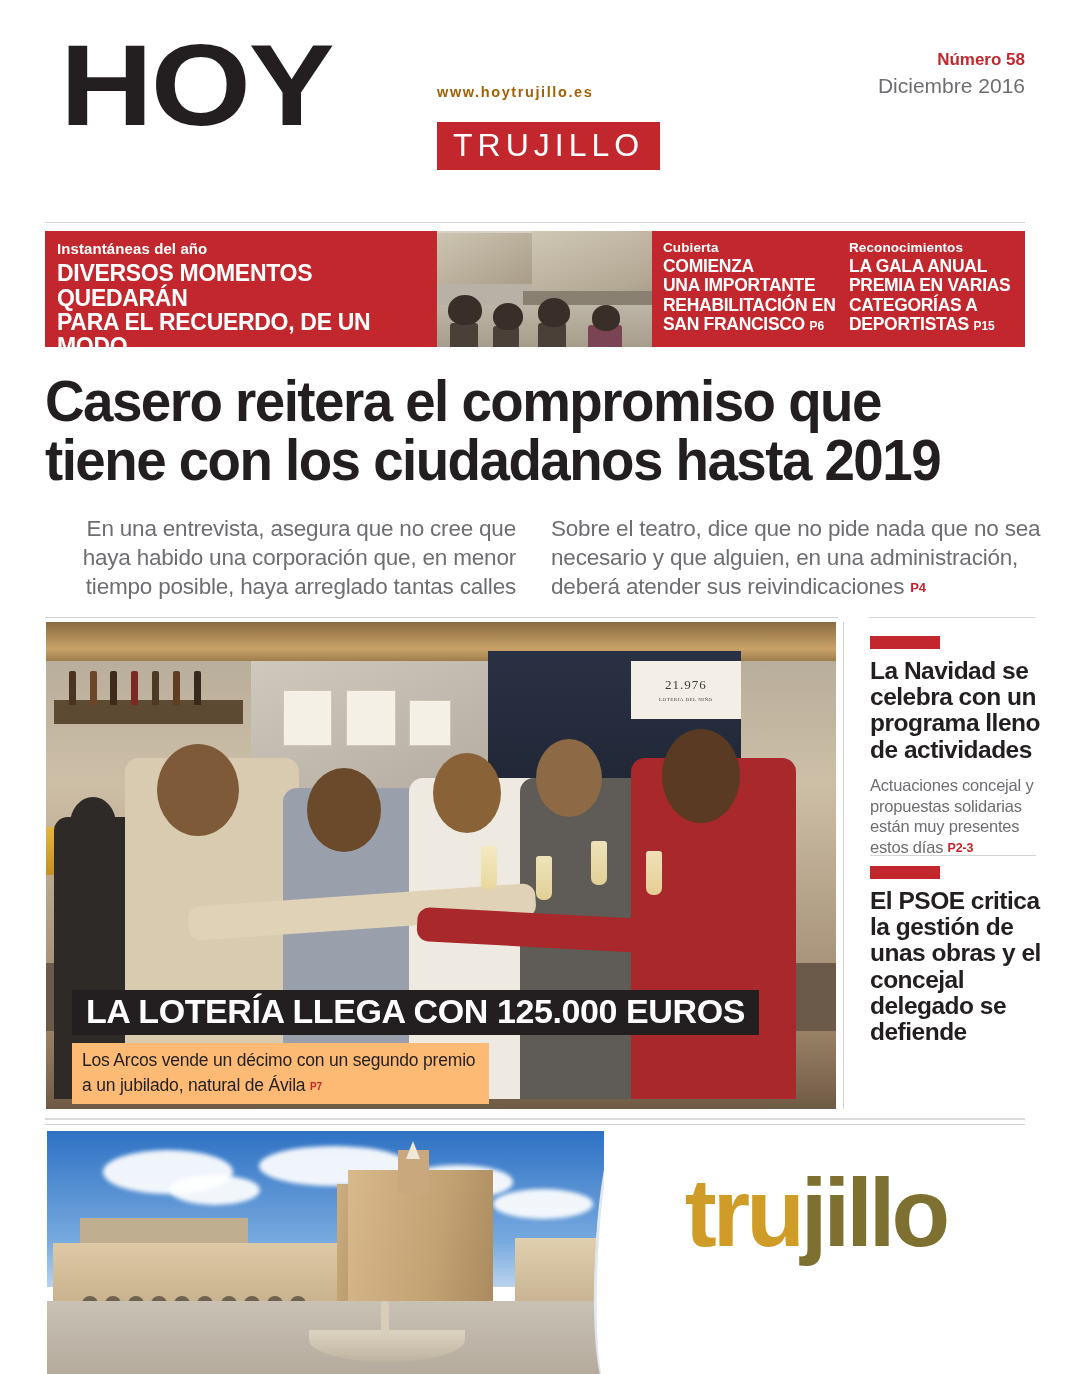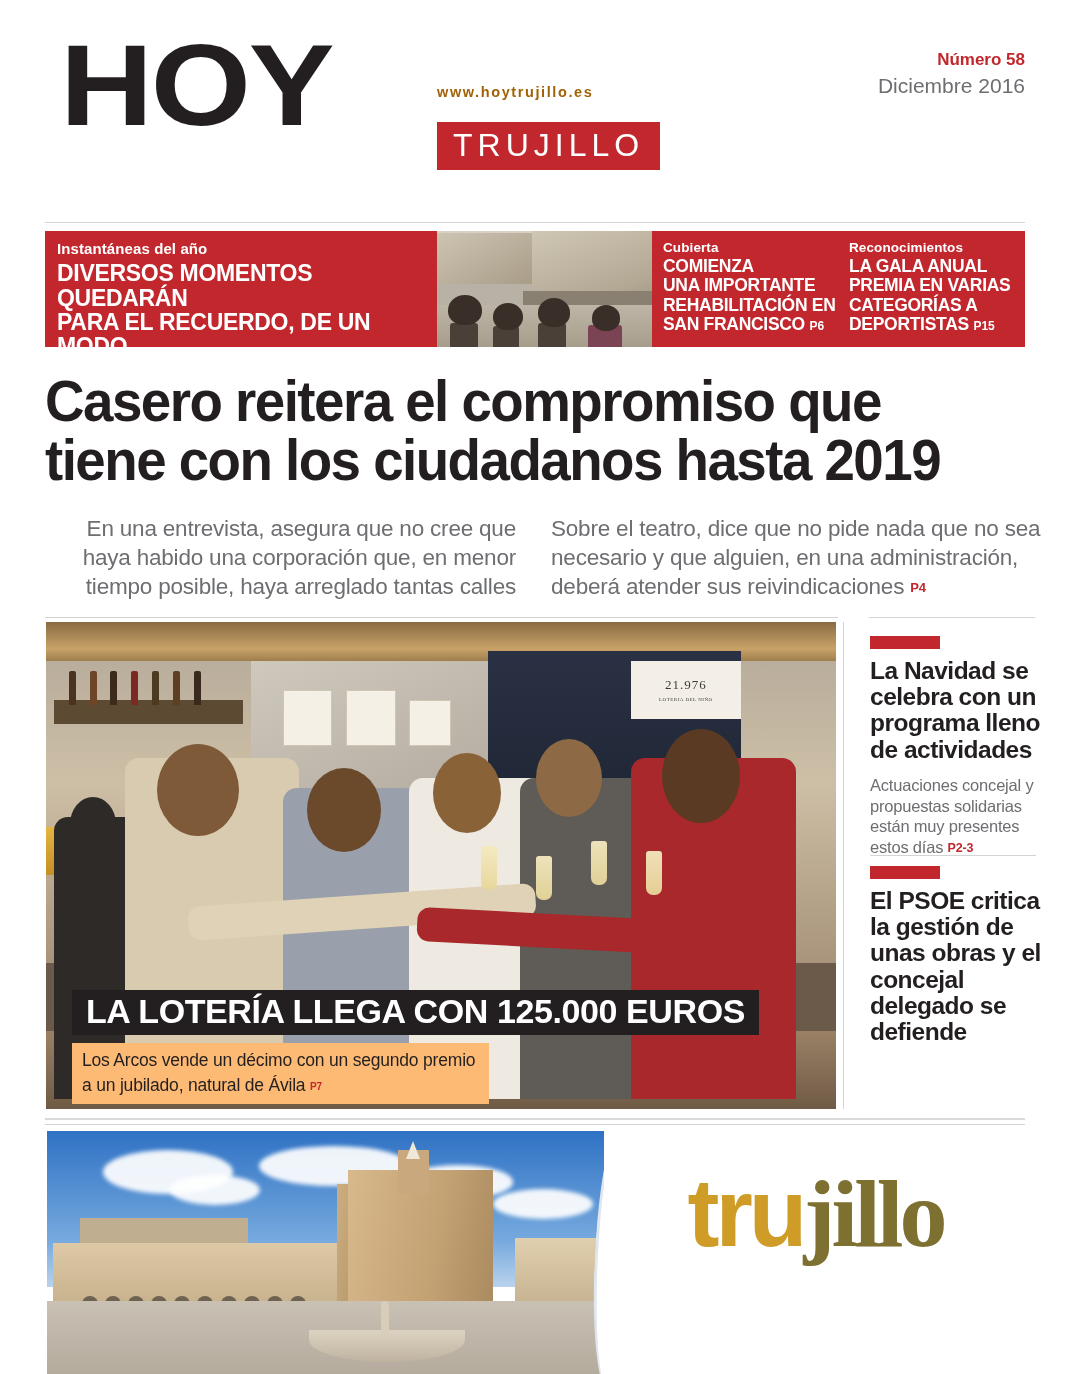--- a/index.html
+++ b/index.html
@@ -444,21 +444,21 @@
     position: absolute;
     left: 50%; top: 34px;
     transform: translateX(-50%);
     font-size: 96px;
     font-weight: bold;
     color: #cf9c28;
     letter-spacing: -4px;
     line-height: 1;
     white-space: nowrap;
   }
-  .ad-logo .dark { color: #7d7030; font-family: Liberation Serif, serif; }
+  .ad-logo .dark { color: #7d7030; }
   .ad-tagline {
     position: absolute;
     left: 50%; bottom: 22px;
     transform: translateX(-50%);
     font-family: "Liberation Serif", serif;
     font-size: 23px;
     letter-spacing: 1.2px;
     color: #6e6430;
     white-space: nowrap;
   }

